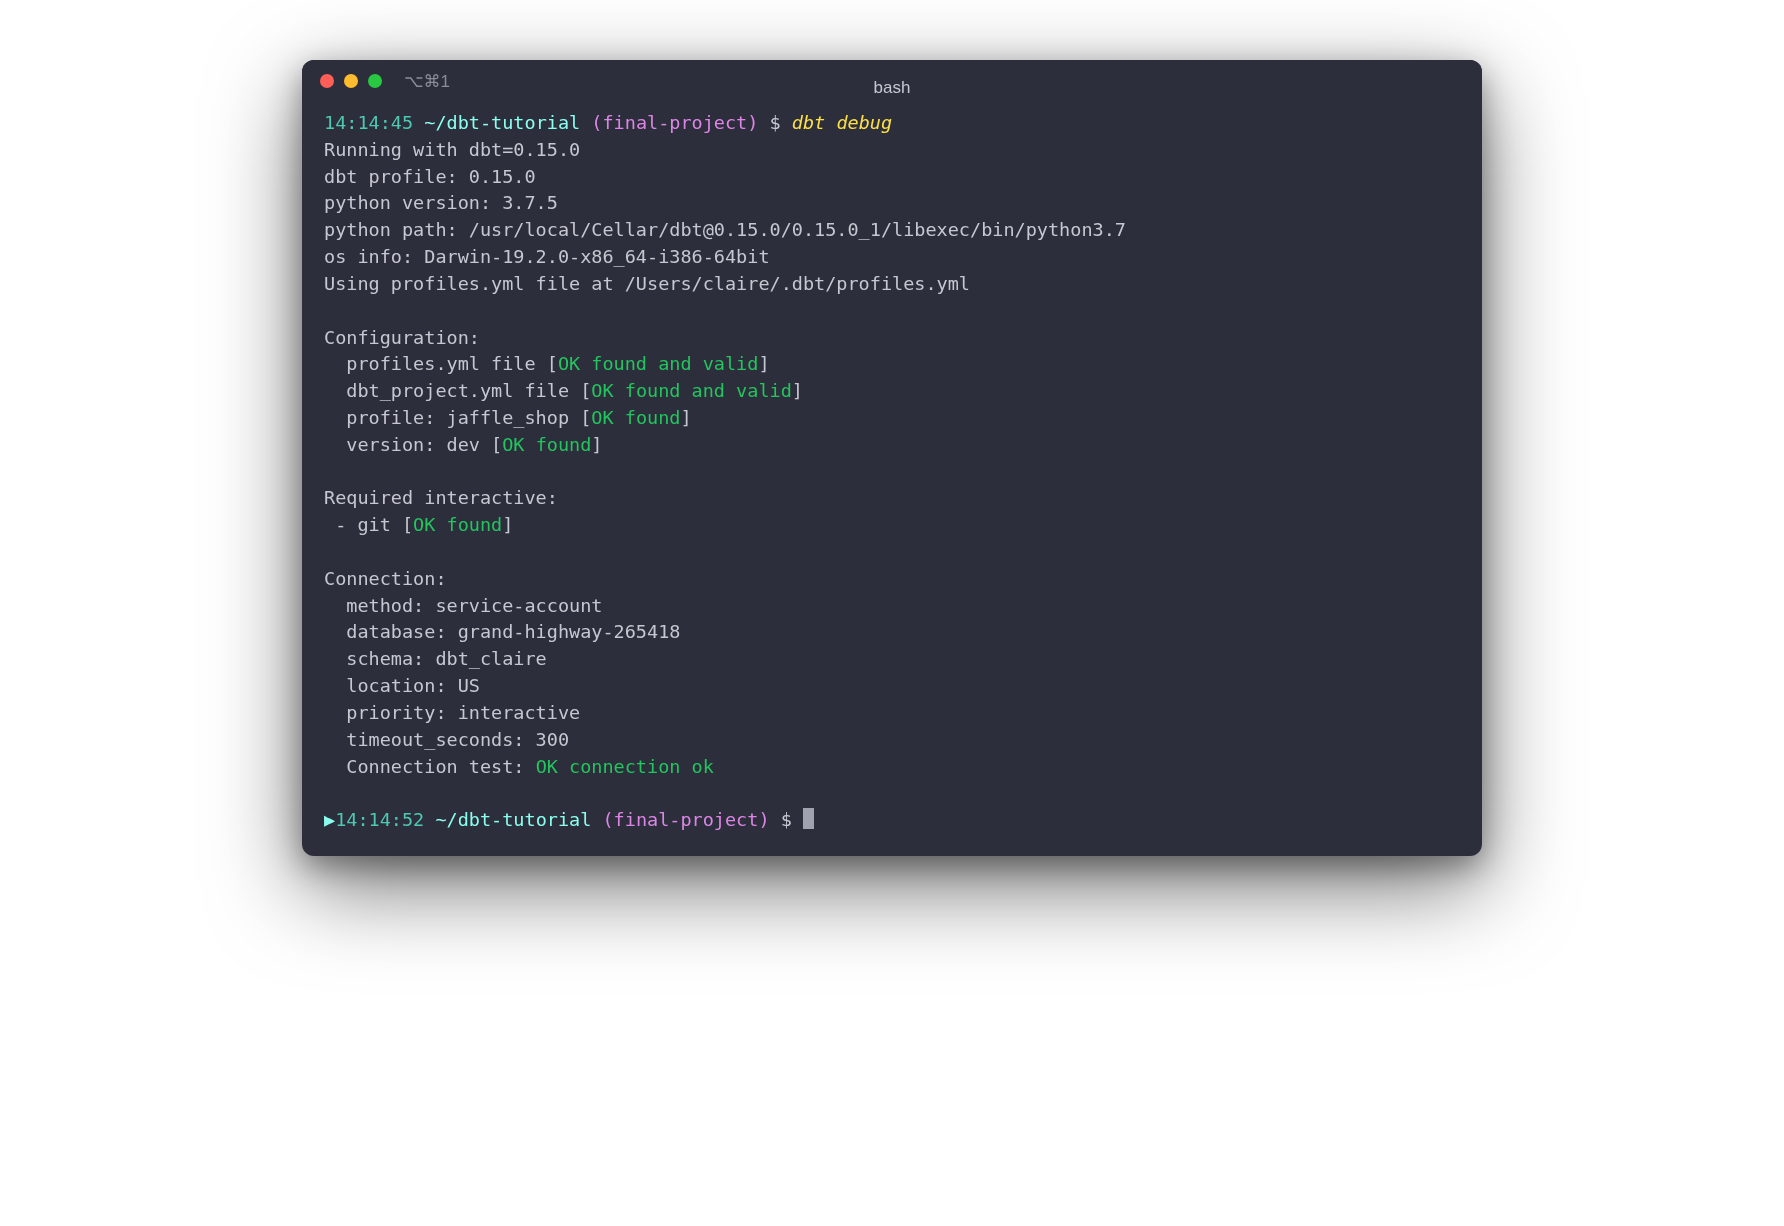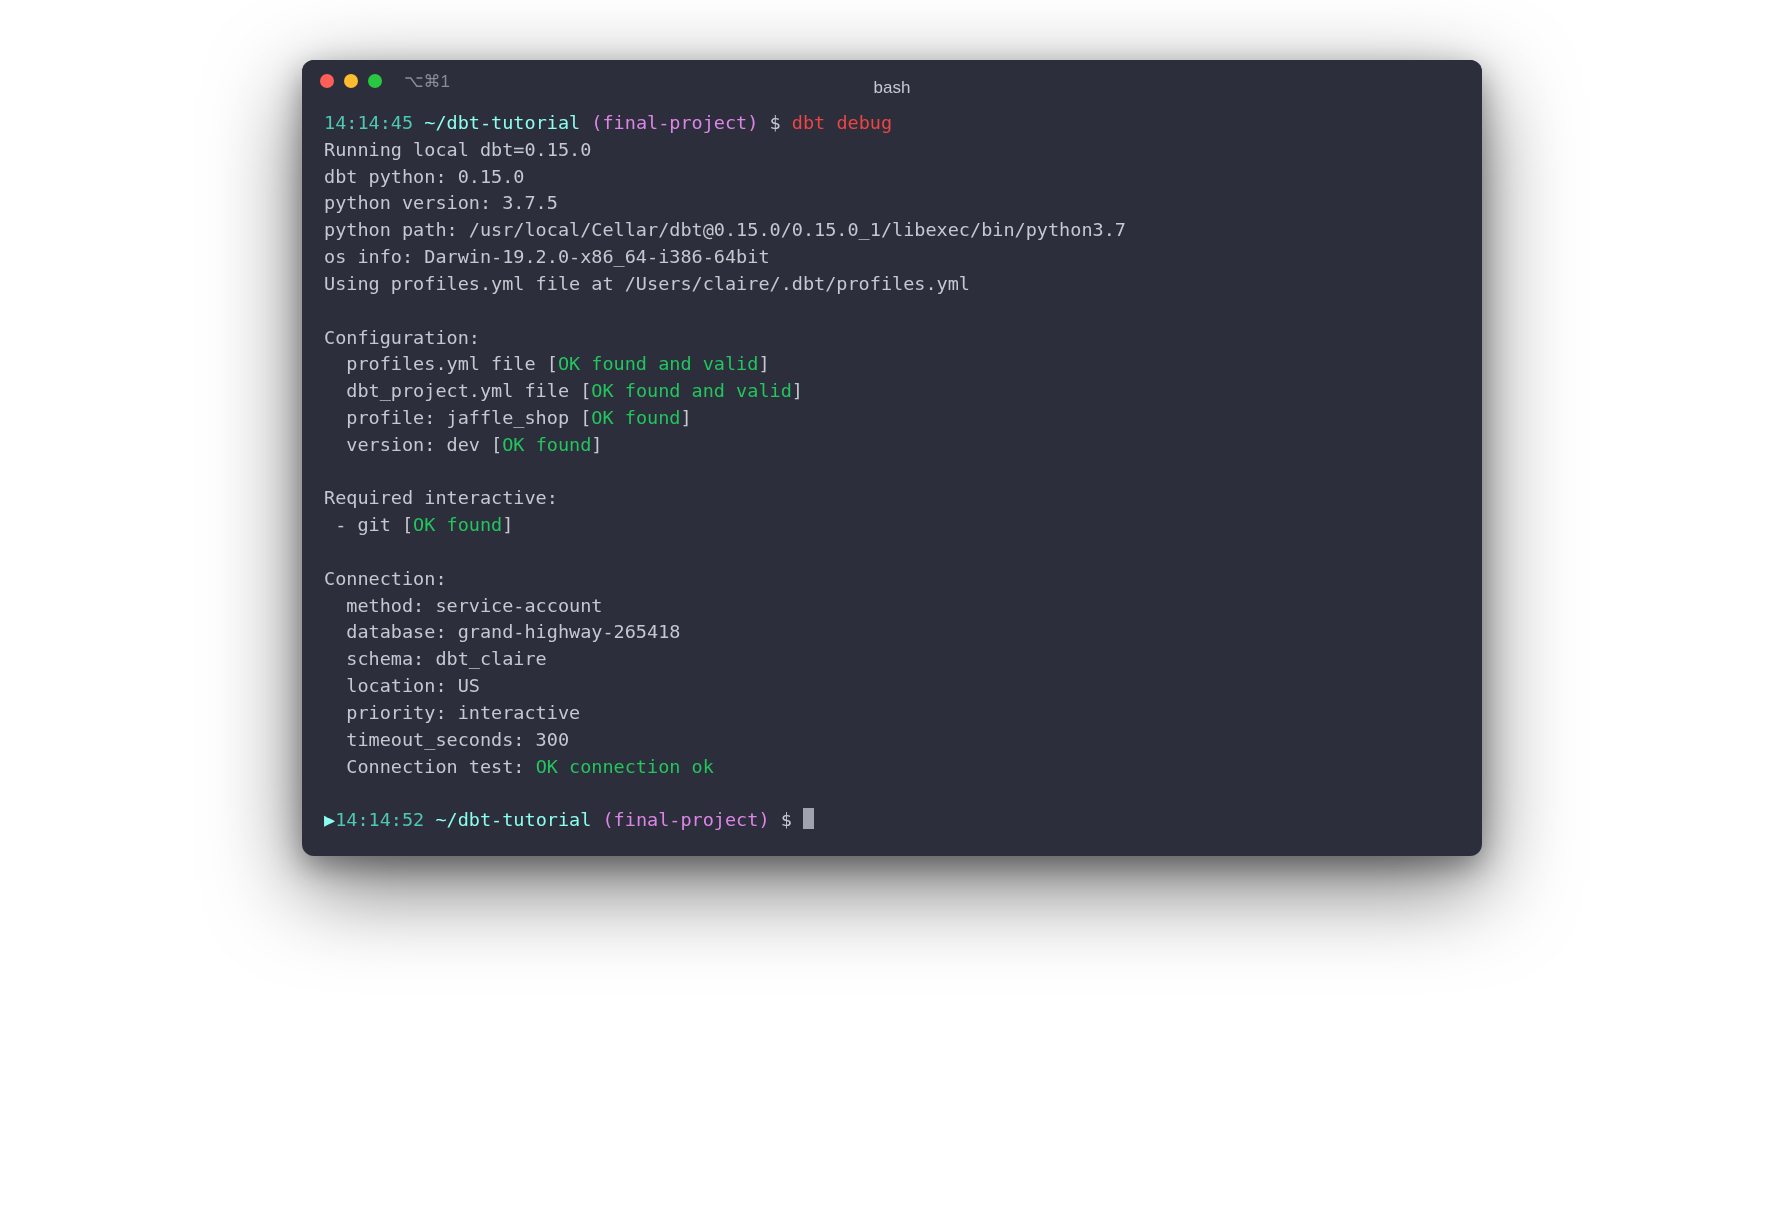--- a/index.html
+++ b/index.html
@@ -59,21 +59,21 @@
       padding: 8px 22px 22px 22px;
       font-size: 18.5px;
       line-height: 1.45;
       color: #c6c8d1;
       white-space: pre;
     }
     .ts      { color: #4ec9b0; text-align: center; }
     .cwd     { color: #8afff0; margin-top: 32px; }
     .branch  { color: #dd85e6; }
     .dollar  { color: #c6c8d1; }
-    .cmd     { color: #ef4444; }
+    .cmd     { color: #fde047; font-style: italic; }
     .ok      { color: #22c55e; }
     .bracket { color: #c6c8d1; }
     .arrow   { color: #8afff0; }
     .cursor-block {
       display: inline-block;
       width: 11px;
       height: 21px;
       background: #a0a2b0;
       vertical-align: -3px;
     }
@@ -86,22 +86,22 @@
     <div class="traffic-lights">
       <div class="light red"></div>
       <div class="light yellow"></div>
       <div class="light green"></div>
     </div>
     <div class="shortcut">⌥⌘1</div>
     <div class="title">bash</div>
   </div>
 
   <div class="term-body"><span><span class="ts">14:14:45</span> <span class="cwd">~/dbt-tutorial</span> <span class="branch">(final-project)</span> <span class="dollar">$</span> <span class="cmd">dbt debug</span></span>
-<span>Running local dbt=0.15.0</span>
-<span>dbt python: 0.15.0</span>
+<span>Running with dbt=0.15.0</span>
+<span>dbt profile: 0.15.0</span>
 <span>python version: 3.7.5</span>
 <span>python path: /usr/local/Cellar/dbt@0.15.0/0.15.0_1/libexec/bin/python3.7</span>
 <span>os info: Darwin-19.2.0-x86_64-i386-64bit</span>
 <span>Using profiles.yml file at /Users/claire/.dbt/profiles.yml</span>
 
 <span>Configuration:</span>
 <span><span>  profiles.yml file </span><span class="bracket">[</span><span class="ok">OK found and valid</span><span class="bracket">]</span></span>
 <span><span>  dbt_project.yml file </span><span class="bracket">[</span><span class="ok">OK found and valid</span><span class="bracket">]</span></span>
 <span><span>  profile: jaffle_shop </span><span class="bracket">[</span><span class="ok">OK found</span><span class="bracket">]</span></span>
 <span><span>  version: dev </span><span class="bracket">[</span><span class="ok">OK found</span><span class="bracket">]</span></span>

